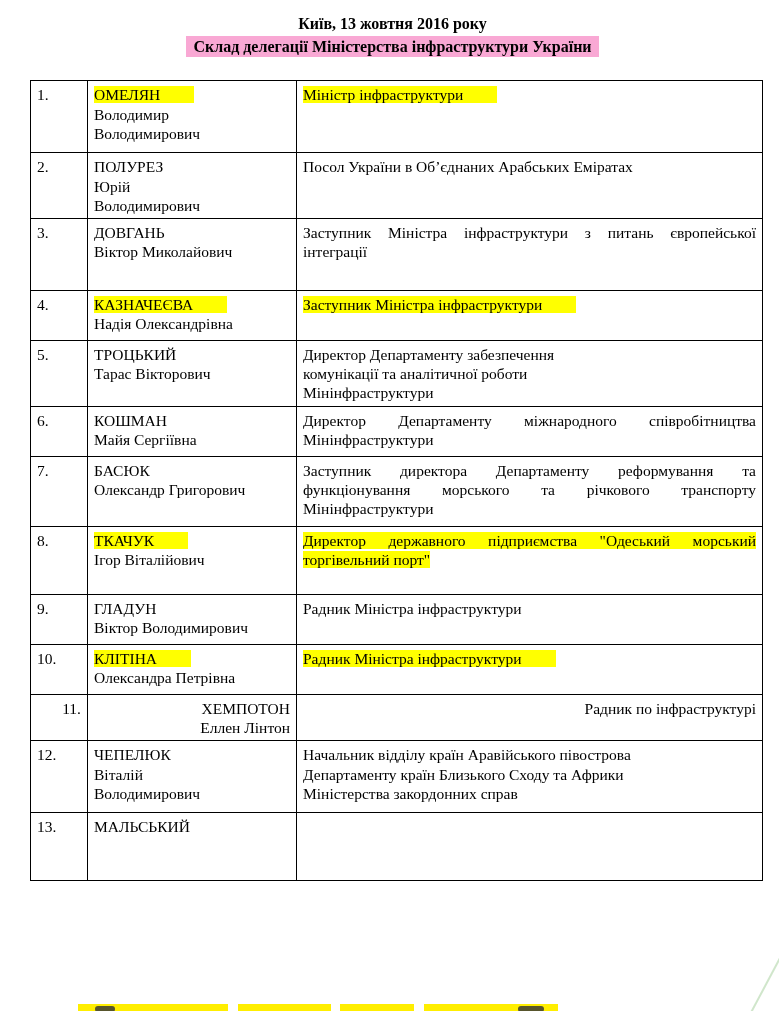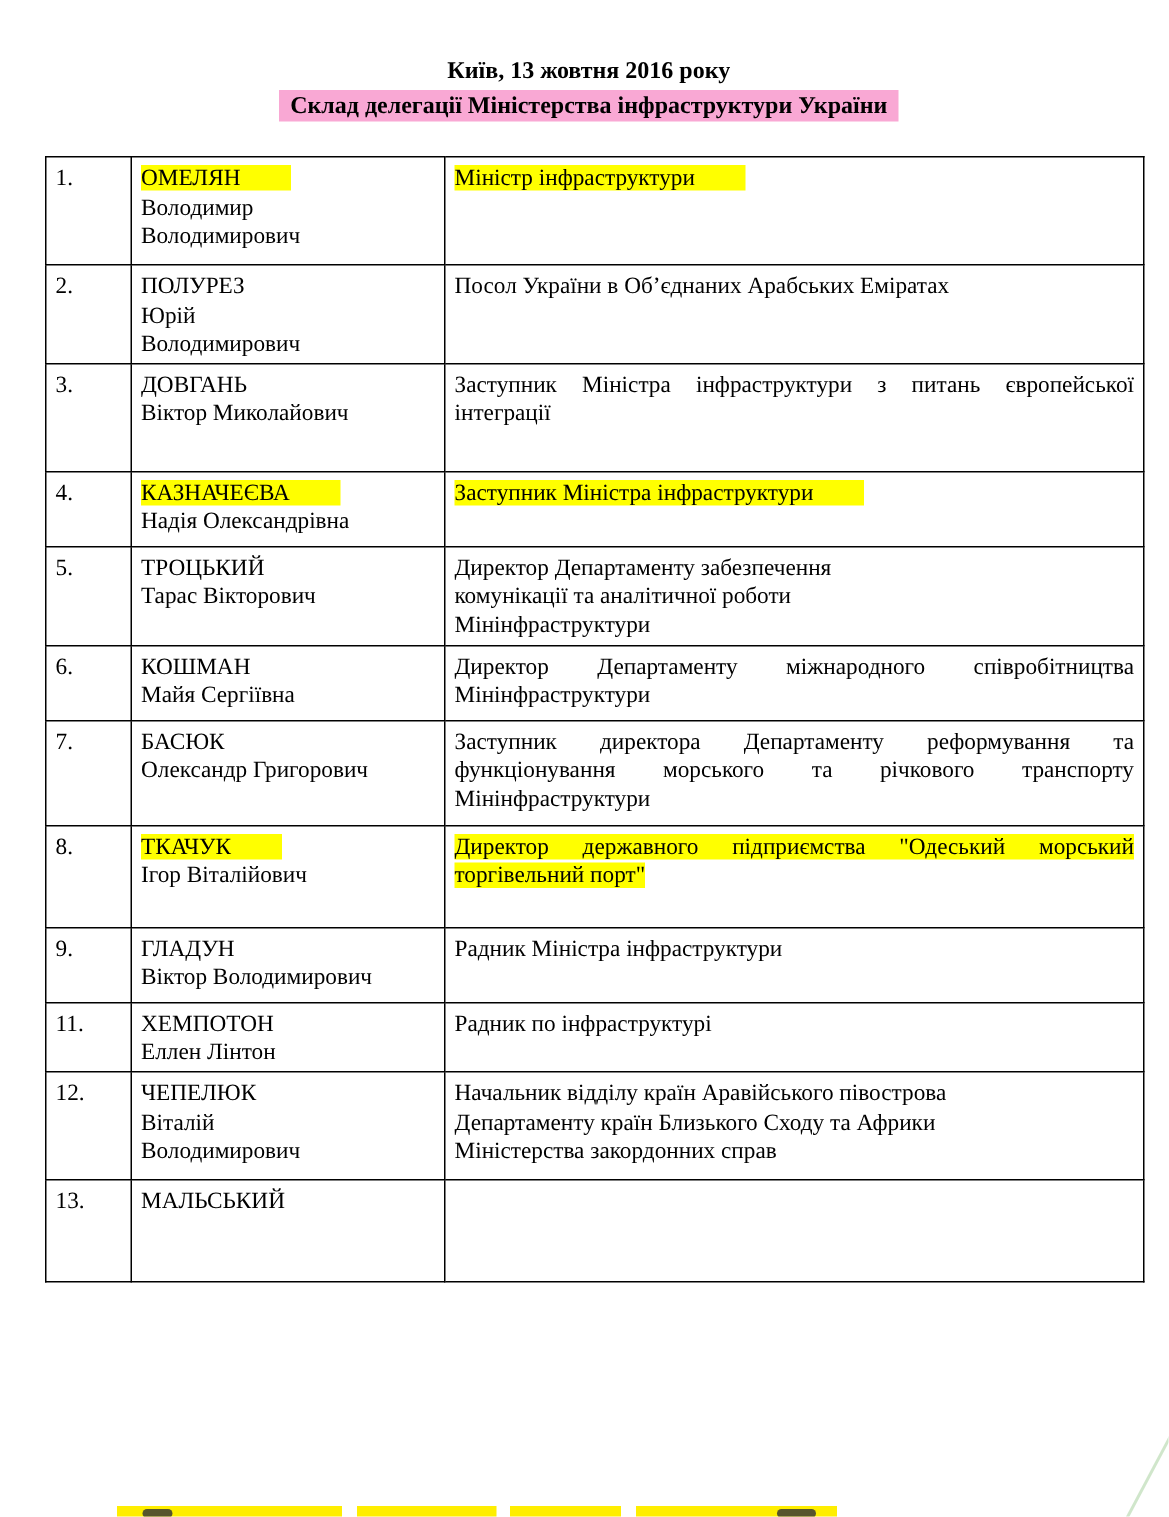--- a/index.html
+++ b/index.html
@@ -16,21 +16,20 @@
     color: #000;
   }
   .page {
     padding: 12px 24px 0 30px;
   }
   .header {
     text-align: center;
     font-weight: bold;
     font-size: 16px;
     line-height: 1.45;
-    margin-top: 24px;
   }
   .title-hl {
     background: #f9a8d4;
     padding: 2px 7px;
   }
   table.delegation {
     border-collapse: collapse;
     width: 725px;
     margin-top: 22px;
     table-layout: fixed;
@@ -120,21 +119,26 @@
         <tr style="height: 68px;">
           <td class="col-num">8.</td>
           <td class="col-name"><span class="hl hl-pad">ТКАЧУК</span><div class="name-line">Ігор Віталійович</div></td>
           <td class="col-pos justify"><span class="hl">Директор державного підприємства "Одеський морський торгівельний порт"</span></td>
         </tr>
         <tr style="height: 50px;">
           <td class="col-num">9.</td>
           <td class="col-name"><span>ГЛАДУН</span><div class="name-line">Віктор Володимирович</div></td>
           <td class="col-pos"><span>Радник Міністра інфраструктури</span></td>
         </tr>
-        <tr style="height: 46px;">
+        <tr style="height: 50px;">
+          <td class="col-num">10.</td>
+          <td class="col-name"><span class="hl hl-pad">КЛІТІНА</span><div class="name-line">Олександра Петрівна</div></td>
+          <td class="col-pos"><span class="hl hl-pad">Радник Міністра інфраструктури</span></td>
+        </tr>
+        <tr style="height: 46px; text-align: right;">
           <td class="col-num">11.</td>
           <td class="col-name"><span>ХЕМПОТОН</span><div class="name-line">Еллен Лінтон</div></td>
           <td class="col-pos"><span>Радник по інфраструктурі</span></td>
         </tr>
         <tr style="height: 72px;">
           <td class="col-num">12.</td>
           <td class="col-name"><span>ЧЕПЕЛЮК</span><div class="name-line">Віталій</div><div class="name-line">Володимирович</div></td>
           <td class="col-pos">
             <div>Начальник відділу країн Аравійського півострова</div>
             <div>Департаменту країн Близького Сходу та Африки</div>

